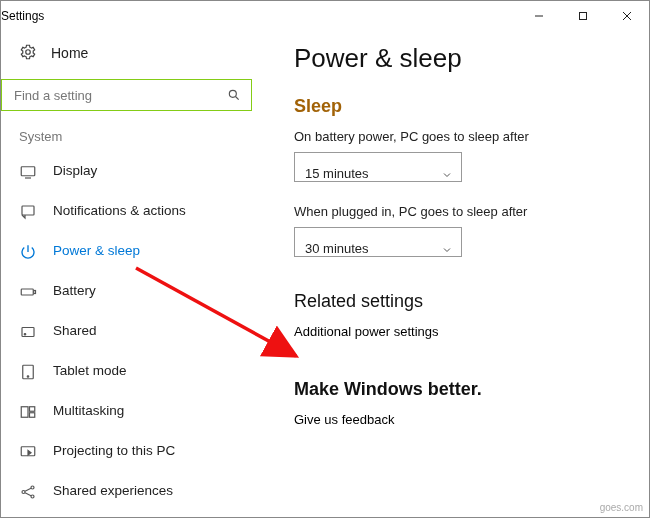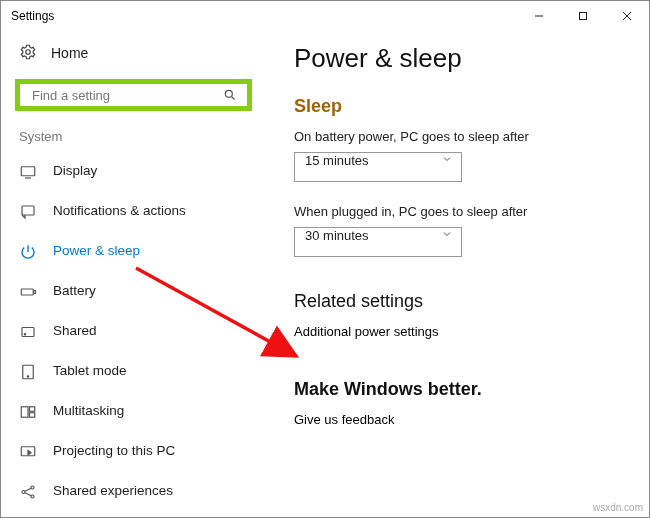--- a/index.html
+++ b/index.html
@@ -21,21 +21,20 @@
     background: #fff;
     display: flex;
     flex-direction: column;
     position: relative;
   }
   .titlebar {
     height: 30px;
     display: flex;
     align-items: center;
     justify-content: space-between;
-    padding-left: 10px;
     font-size: 12px;
   }
   .titlebar .title { color: #000; }
   .titlebar .controls { display: flex; }
   .titlebar .ctrl {
     width: 44px; height: 30px;
     display: flex; align-items: center; justify-content: center;
     font-size: 12px; color: #222;
   }
   .titlebar .ctrl svg { width: 10px; height: 10px; }
@@ -53,23 +52,23 @@
   }
   .home-row {
     display: flex; align-items: flex-end;
     padding: 6px 18px 10px 18px;
     gap: 14px;
     font-size: 14px;
     color: #222;
   }
   .home-row .gear { width: 18px; height: 18px; color:#444; }
   .searchbox {
-    margin: 8px 14px 14px 14px;
+    margin: 8px 14px 14px 0;
     height: 32px;
-    border: 5px solid #84cc16;
+    border: 1px solid #84cc16;
     display: flex; align-items: center;
     padding: 5px 10px;
     color: #666;
     font-size: 13px;
   }
   .searchbox input {
     flex:1; border:none; outline:none; font-size:13px; color:#222;
     background:transparent;
   }
   .searchbox input::placeholder { color:#777; }
@@ -95,21 +94,21 @@
     flex:1;
     padding: 8px 24px 0 28px;
     overflow:hidden;
   }
   .page-title { font-size: 26px; font-weight: 400; margin: 4px 0 22px 0; color:#111;}
   .section-title { font-size: 18px; font-weight: 700; margin: 0 0 12px 0; color:#a16207;}
   .field-label { font-size: 13px; color:#222; margin-bottom:8px; }
   .select {
     width: 168px; height: 30px;
     border:1px solid #999;
-    display:flex; align-items:flex-start; justify-content:space-between;
+    display:flex; align-items:flex-end; justify-content:space-between;
     padding:0 8px 0 10px;
     font-size:13px; color:#222;
     margin-bottom: 22px;
   }
   .select .chev { width:12px; height:12px; color:#555;}
   .link { color:#000000; font-size:13px; cursor:default;}
   .related-title { font-size:18px; font-weight:400; margin: 34px 0 12px 0; color:#111;}
   .better-title { font-size:18px; font-weight:700; margin: 40px 0 12px 0; color:#111;}
 
   
@@ -287,15 +286,15 @@
 
   <svg class="arrow-overlay">
     <defs>
       <marker id="ah" markerWidth="12" markerHeight="12" refX="9" refY="5" orient="auto">
         <path d="M0,0 L10,5 L0,10 z" fill="#e11"></path>
       </marker>
     </defs>
     <line x1="135" y1="267" x2="295" y2="355" stroke="#e11" stroke-width="3.5" marker-end="url(#ah)"></line>
   </svg>
 
-  <div class="watermark">wsxdn.com</div>
+  <div class="watermark">goes.com</div>
 
 </div>
 
 </body></html>

